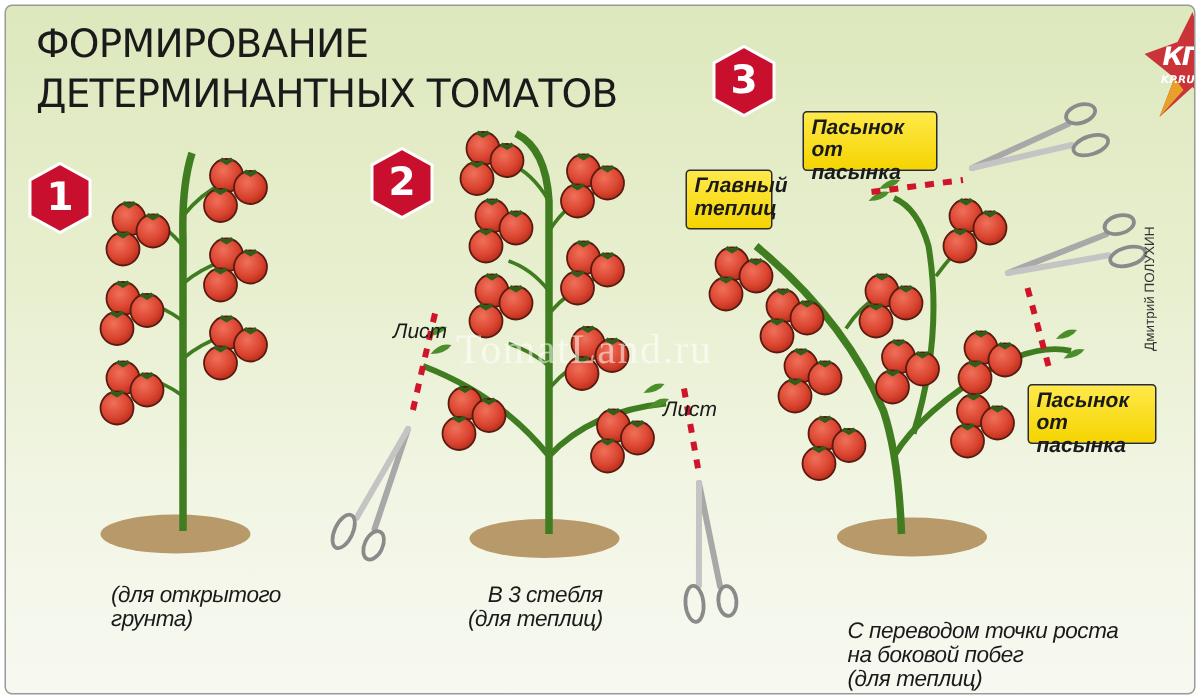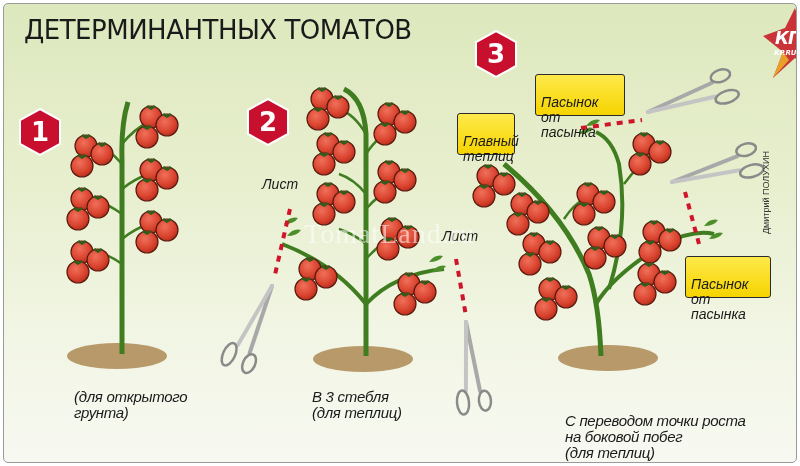--- a/index.html
+++ b/index.html
@@ -25,26 +25,27 @@
     color: #fff; font-family: "DejaVu Sans", sans-serif; font-weight: bold; font-size: 26px;
   }
   .caption {
     position: absolute; font-family: "Liberation Sans", sans-serif; font-style: italic;
     font-size: 15px; line-height: 16px; color: #1a1a1a; letter-spacing: -0.3px;
   }
   .caption span { display: block; }
   .label-list {
     position: absolute; font-style: italic; font-size: 14px; color: #1a1a1a;
     font-family: "Liberation Sans", sans-serif;
+    margin-top: 36px;
   }
   .callout {
     position: absolute; background: linear-gradient(180deg, #ffe94a 0%, #f5d400 100%);
     border: 1.5px solid #2b2b2b; border-radius: 3px;
     font-style: italic; font-size: 14px; line-height: 15px; color: #1a1a1a;
-    padding: 20px 5px; box-sizing: border-box;
+    padding: 2px 5px; box-sizing: border-box; font-weight: bold;
   }
   .callout span { display: block; }
   .author {
     position: absolute; left: 757px; top: 130px; font-size: 9px; color: #333;
     transform-origin: left top; transform: rotate(-90deg) translateX(-100px);
     white-space: nowrap; font-family: "Liberation Sans", sans-serif;
   }
   .watermark {
     position: absolute; left: 300px; top: 214px; font-family: "Liberation Serif", serif;
     font-size: 28px; color: rgba(255,255,255,0.55); letter-spacing: 1px; text-align: center;
@@ -169,20 +170,21 @@
     <path d="M681,188 L695,240" stroke="#d0142a" stroke-width="4" stroke-dasharray="6,6" fill="none"></path>
     <g transform="translate(644,108) rotate(-18)">
         <use href="#scissors"></use>
       </g>
     <g transform="translate(668,178) rotate(-15)">
         <use href="#scissors"></use>
       </g>
   </svg>
 
   <h1 class="title">
+    <span>ФОРМИРОВАНИЕ</span>
     <span>ДЕТЕРМИНАНТНЫХ ТОМАТОВ</span>
   </h1>
 
   <div class="logo">
     <svg width="76" height="80" viewBox="0 0 76 80">
       <path d="M8,30 L30,22 L40,2 L46,22 L74,18 L52,38 L60,74 L40,52 L18,72 L28,46 Z" fill="#c8242c" opacity="0.92"></path>
       <path d="M28,46 L18,72 L34,54 Z" fill="#e8a02a"></path>
       <path d="M52,38 L74,18 L58,40 Z" fill="#e06a1a"></path>
     </svg>
     <span class="kp">КП</span>
@@ -221,21 +223,21 @@
   </div>
   <div class="callout" style="left:681px; top:252px; width:86px; height:40px;">
     <span>Пасынок</span>
     <span>от пасынка</span>
   </div>
 
   <div class="caption" style="left:70px; top:385px;">
     <span>(для открытого</span>
     <span>грунта)</span>
   </div>
-  <div class="caption" style="left:308px; top:385px;">
+  <div class="caption" style="left:308px; top:385px;text-align:right;">
     <span>В 3 стебля</span>
     <span>(для теплиц)</span>
   </div>
   <div class="caption" style="left:561px; top:389px;margin-top:20px;">
     <span>С переводом точки роста</span>
     <span>на боковой побег</span>
     <span>(для теплиц)</span>
   </div>
 
   <div class="watermark">TomatLand.ru</div>

